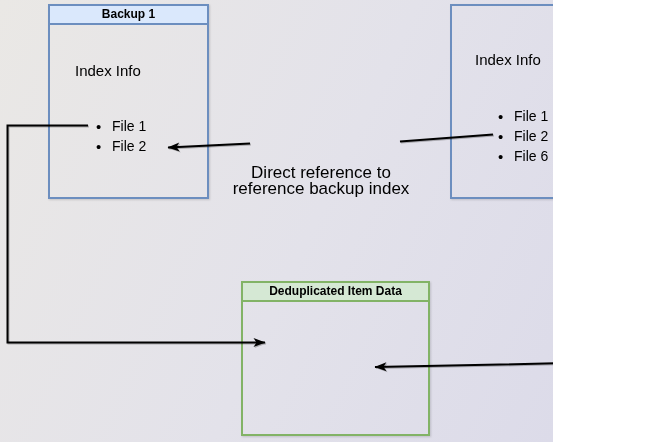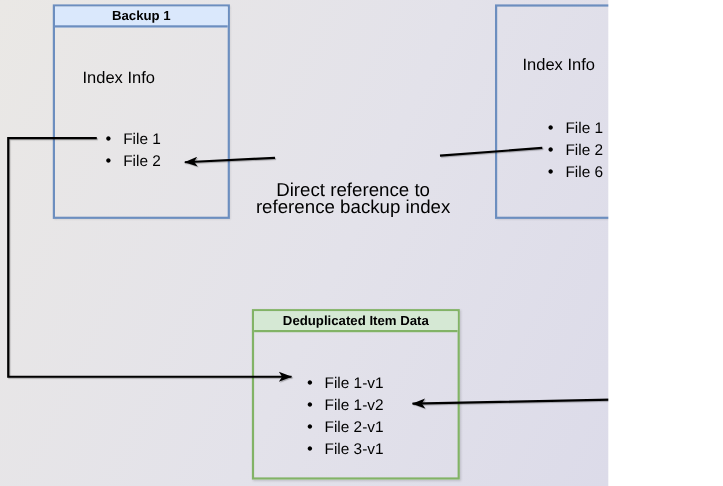--- a/index.html
+++ b/index.html
@@ -6,21 +6,21 @@
   .canvas {
     position:relative; width:553px; height:442px; overflow:hidden;
     background:linear-gradient(115deg,#eae8e5 0%,#e3e2ea 55%,#dcdbe9 100%);
     font-family:Liberation Sans, sans-serif; color:#000;
   }
   .node {
     position:absolute; box-sizing:border-box; border:2px solid;
     box-shadow:1px 1px 2px rgba(0,0,0,0.15);
   }
   .node.blue  { border-color:#6c8ebf; }
-  .node.green { border-color:#82b366; }
+  .node.green { border-color:#82b366;margin-left:12px; }
   .node-header {
     height:17px; line-height:17px; border-bottom:2px solid;
     font-size:12px; font-weight:bold; text-align:center;
   }
   .blue  .node-header { background:#dae8fc; border-color:#6c8ebf; }
   .green .node-header { background:#d5e8d4; border-color:#82b366; }
 
   #backup1 { left:48px;  top:4px;   width:161px; height:195px; }
   #backup2 { left:450px; top:4px;   width:159px; height:195px; }
   #dedup   { left:229px; top:281px; width:189px; height:155px; }
@@ -65,26 +65,20 @@
     <div class="index-label">Index Info</div>
     <ul class="files">
       <li>File 1</li>
       <li>File 2</li>
       <li>File 6</li>
     </ul>
   </div>
 
   <div class="node green" id="dedup">
     <div class="node-header">Deduplicated Item Data</div>
-    <ul class="files">
-      <li>File 1-v1</li>
-      <li>File 1-v2</li>
-      <li>File 2-v1</li>
-      <li>File 3-v1</li>
-    </ul>
   </div>
 
   <div class="annotation">
     <div>Direct reference to</div>
     <div>reference backup index</div>
   </div>
 
   <svg class="connectors" width="657" height="442" viewBox="0 0 657 442">
     <defs>
       <marker id="arrow" markerUnits="userSpaceOnUse" markerWidth="14" markerHeight="12" refX="12" refY="5" orient="auto">

